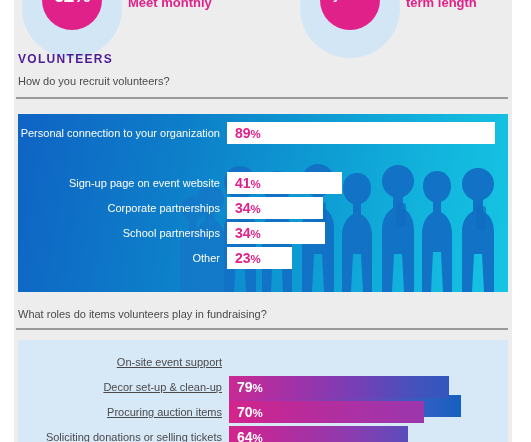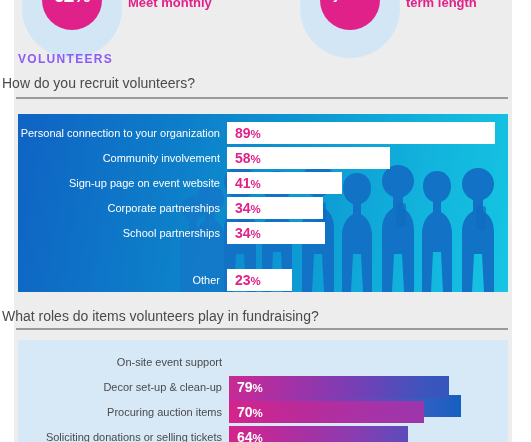--- a/index.html
+++ b/index.html
@@ -63,31 +63,31 @@
     font-weight: bold;
     font-size: 13px;
     white-space: nowrap;
   }
 
   
   .section-title {
     position: absolute;
     left: 18px;
     top: 52px;
-    color: #8b5cf6;
+    color: #4c1d95;
     font-size: 12px;
     font-weight: bold;
     letter-spacing: 1.3px;
   }
 
   
   .question {
     position: absolute;
-    left: 2px;
-    font-size: 14px;
+    left: 18px;
+    font-size: 11px;
     color: #4a4a4a;
     white-space: nowrap;
   }
   .divider {
     position: absolute;
     left: 16px;
     width: 492px;
     height: 2px;
     background: #9a9a9a;
   }
@@ -169,20 +169,21 @@
     position: absolute;
     left: 18px;
     top: 340px;
     width: 490px;
     height: 102px;
     background: #d7e8f7;
     overflow: hidden;
   }
   .panel-lightblue .bar-label {
     color: #4a4a4a;
+    text-decoration: underline;
   }
   .panel-lightblue .bar-value { color: #ffffff; }
 </style>
 </head>
 <body>
 
 <div id="page">
   <div class="sheet"></div>
 
   <div class="stat" style="left:300px; width:140px;">
@@ -237,27 +238,20 @@
     </svg>
 
     <div class="bar-row" style="top:8px; left:209px; width:281px;padding-left:20px;">
       <span class="bar-label">Personal connection to your organization</span>
       <div class="bar-track" style="width:100%;">
         <div class="bar-fill" style="width:89%;"></div>
         <span class="bar-value">89<span class="pct">%</span></span>
       </div>
     </div>
 
-    <div class="bar-row" style="top:33px; left:209px; width:281px;">
-      <span class="bar-label">Community involvement</span>
-      <div class="bar-track" style="width:100%;">
-        <div class="bar-fill" style="width:58%;"></div>
-        <span class="bar-value">58<span class="pct">%</span></span>
-      </div>
-    </div>
 
     <div class="bar-row" style="top:58px; left:209px; width:281px;">
       <span class="bar-label">Sign-up page on event website</span>
       <div class="bar-track" style="width:100%;">
         <div class="bar-fill" style="width:41%;"></div>
         <span class="bar-value">41<span class="pct">%</span></span>
       </div>
     </div>
 
     <div class="bar-row" style="top:83px; left:209px; width:281px;">
@@ -269,21 +263,21 @@
     </div>
 
     <div class="bar-row" style="top:108px; left:209px; width:287px;">
       <span class="bar-label">School partnerships</span>
       <div class="bar-track" style="width:100%;">
         <div class="bar-fill" style="width:34%;"></div>
         <span class="bar-value">34<span class="pct">%</span></span>
       </div>
     </div>
 
-    <div class="bar-row" style="top:133px; left:209px; width:281px;margin-top:22px;">
+    <div class="bar-row" style="top:133px; left:209px; width:281px;">
       <span class="bar-label">Other</span>
       <div class="bar-track" style="width:100%;">
         <div class="bar-fill" style="width:23%;"></div>
         <span class="bar-value">23<span class="pct">%</span></span>
       </div>
     </div>
 
   </div>
 
   <div class="question" style="top:308px;">What roles do items volunteers play in fundraising?</div>

